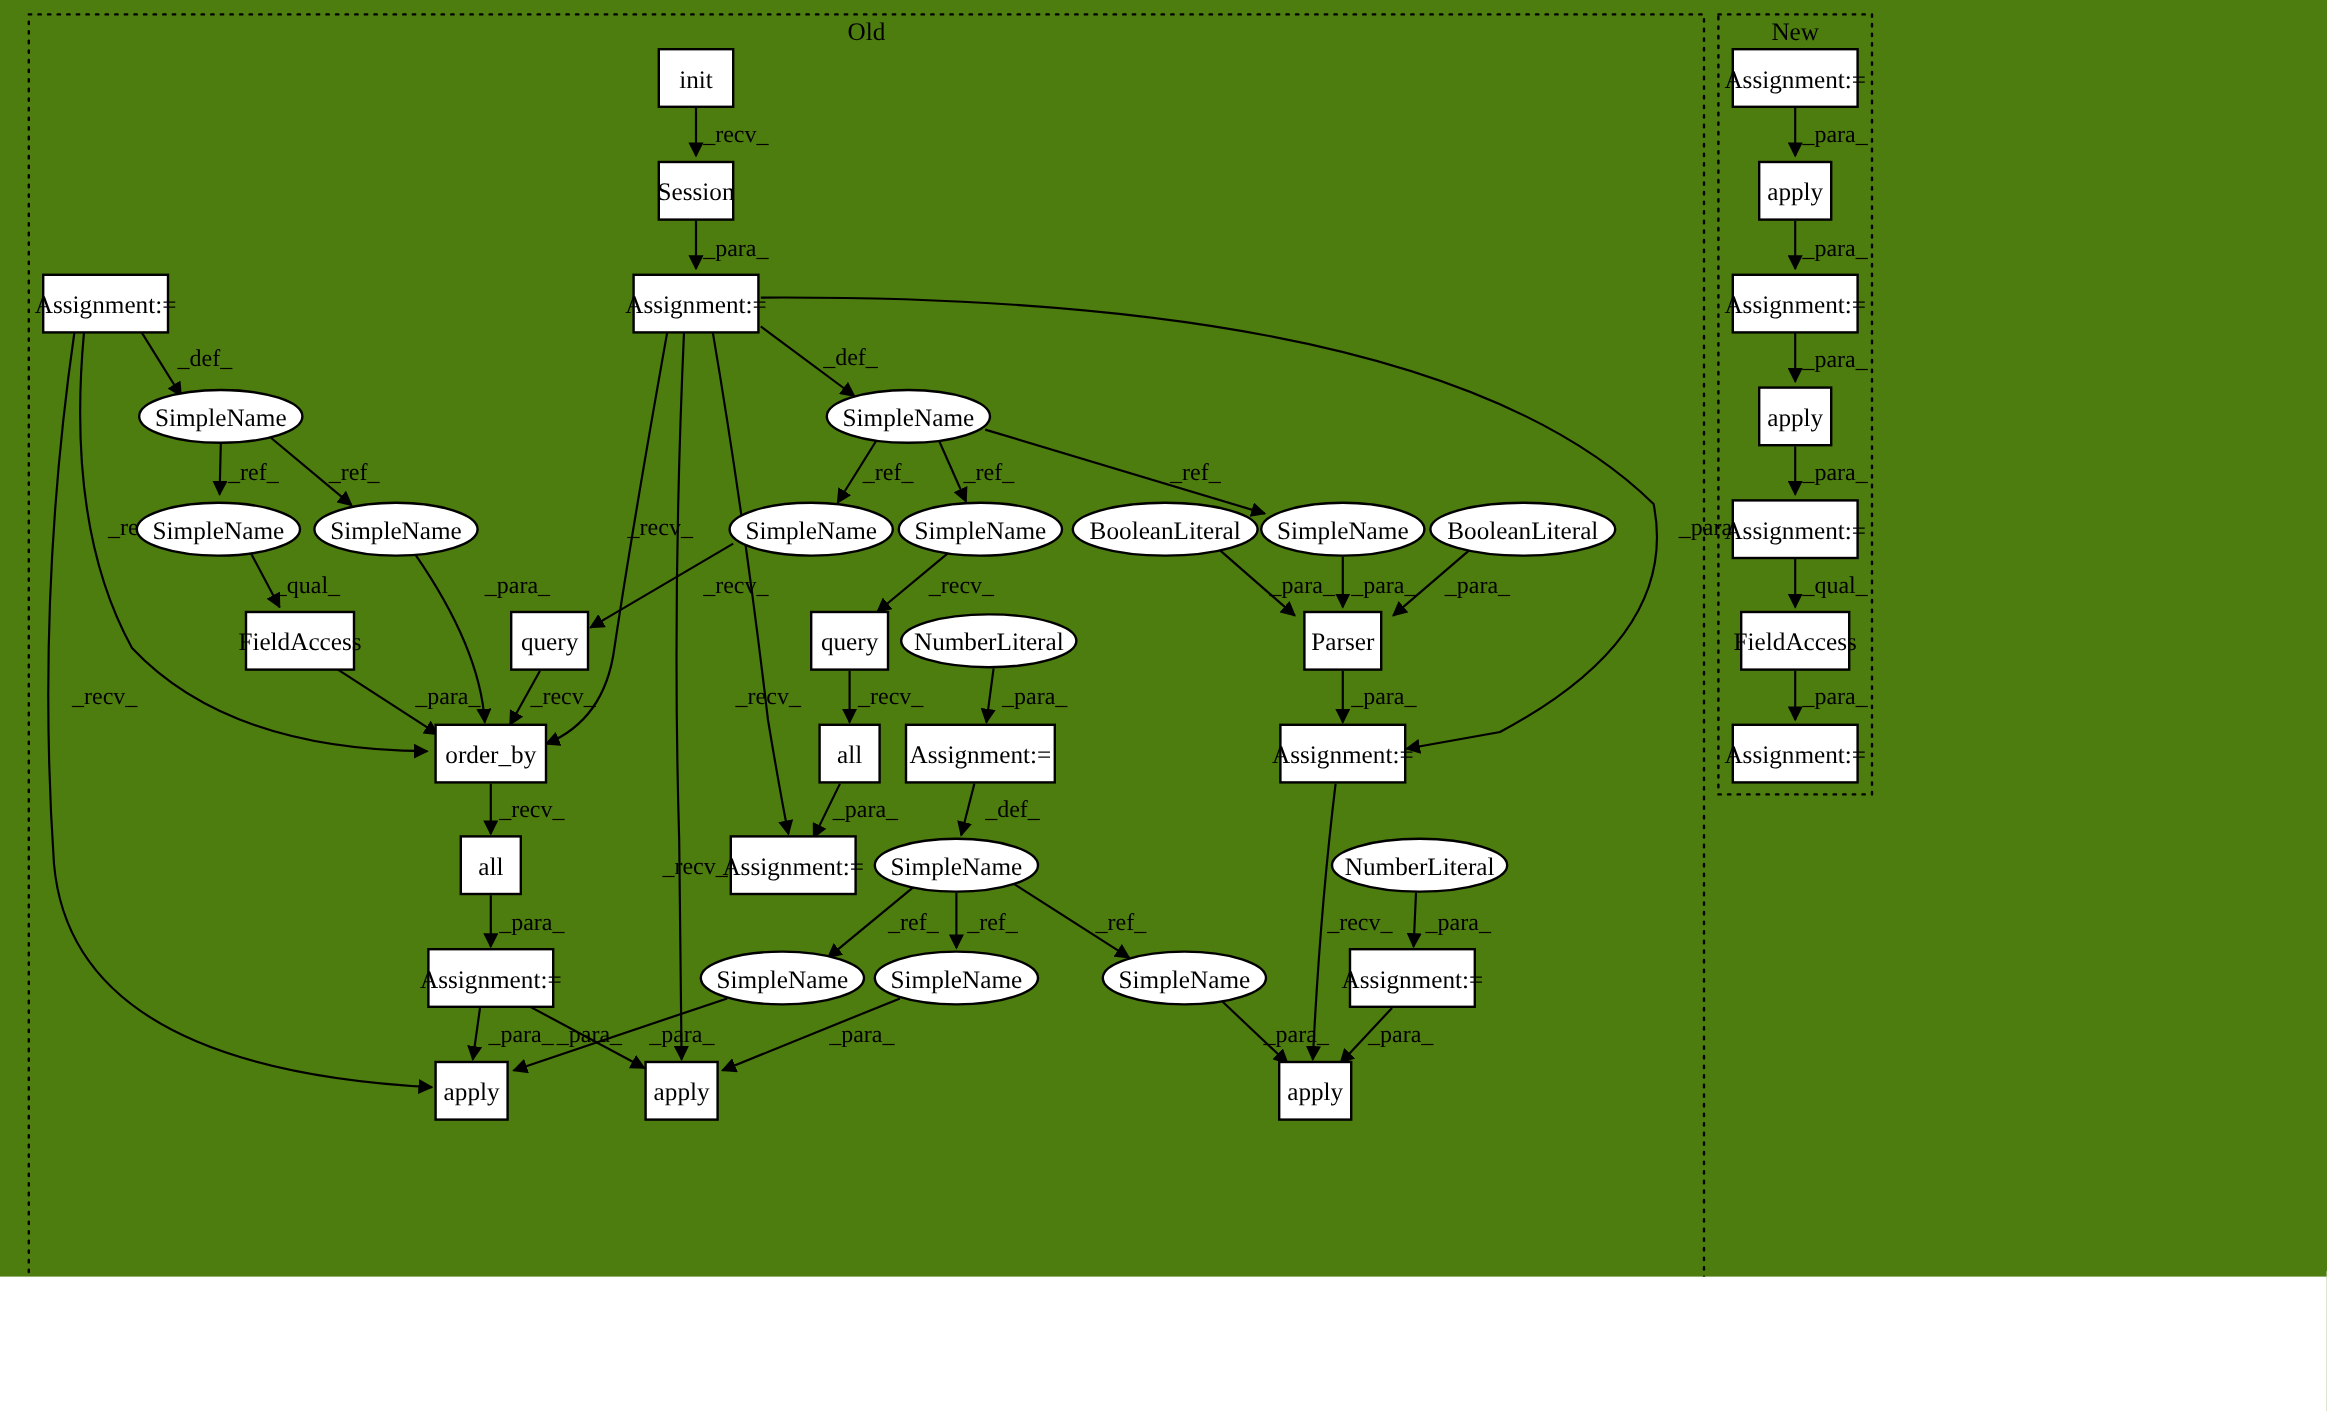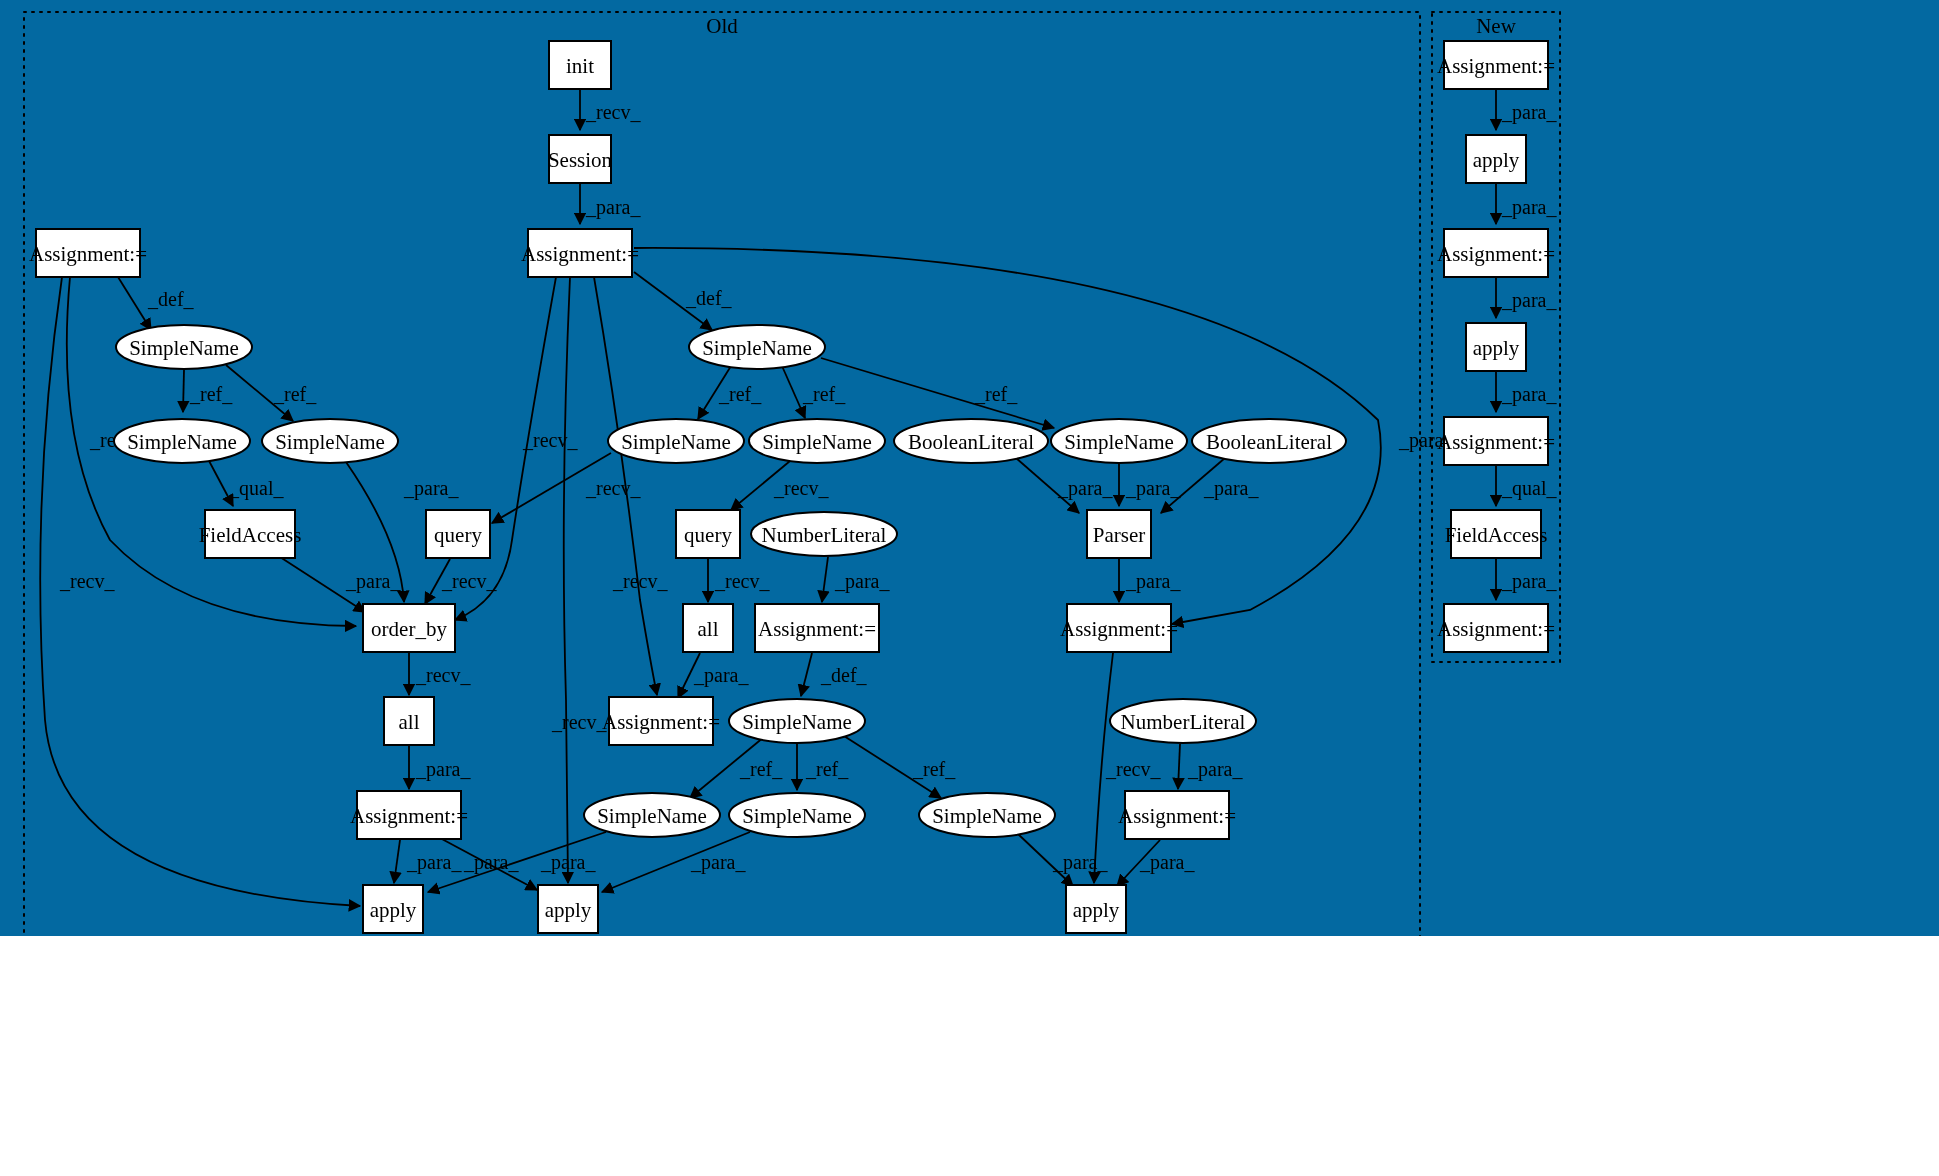--- a/index.html
+++ b/index.html
@@ -6,22 +6,22 @@
     margin: 0;
     padding: 0;
     background: #ffffff;
   }
   body {
     font-family: "Liberation Serif", "DejaVu Serif", serif;
   }
   #root {
     position: relative;
     width: 1939px;
-    height: 936px;
-    background: #0369a1;
+    height: 1064px;
+    background: #4d7c0f;
     overflow: hidden;
   }
   svg#graph {
     display: block;
     width: 1939px;
     height: 1176px;
   }
   .node-shape {
     fill: #ffffff;
     stroke: #000000;

